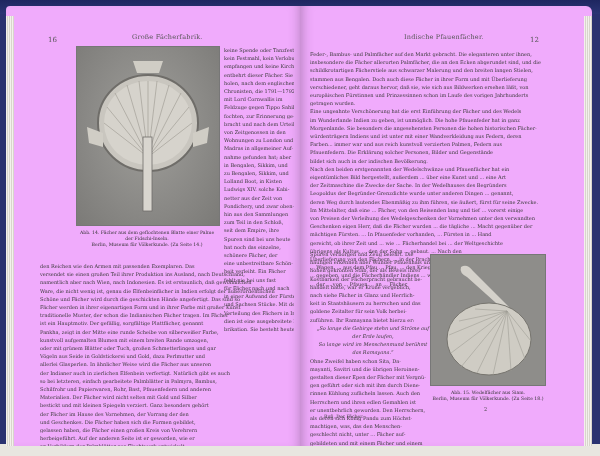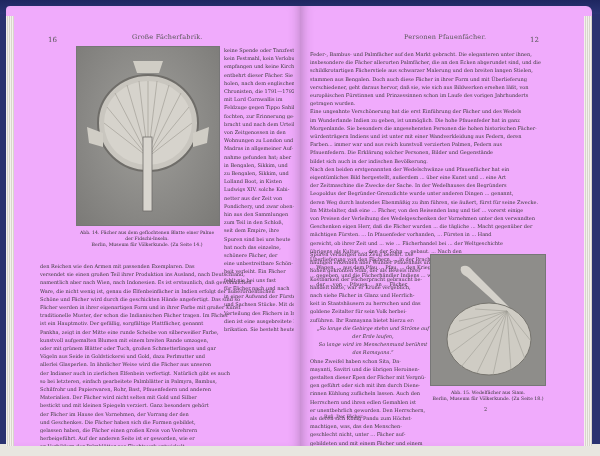--- a/index.html
+++ b/index.html
@@ -123,21 +123,21 @@
         <span class="line">der Fächer im Hause des Vornehmen, der Vorrang der den</span>
         <span class="line">und Geschenkes. Die Fächer haben sich die Formen gebildet,</span>
         <span class="line">gelassen haben, die Fächer einen großen Kreis von Verehrern</span>
         <span class="line">herbeigeführt. Auf der anderen Seite ist er geworden, wie er</span>
         <span class="line">an Vorbildern der Palmblätter aus Flechtwerk entwickelt.</span>
       </div>
   </div>
 
   <div class="page right">
     <div class="edge-right"></div>
-    <div class="running-head" style="left:104px;">Personen Pfauenfächer.</div>
+    <div class="running-head" style="left:104px;">Indische Pfauenfächer.</div>
     <div class="page-num" style="left:230px;">12</div>
 
     <div class="col" style="left:10px;top:44px;width:250px;" id="right-body">
         <span class="line">Feder-, Bambus- und Palmfächer auf den Markt gebracht. Die eleganteren unter ihnen,</span>
         <span class="line">insbesondere die Fächer allerorten Palmfächer, die an den Ecken abgerundet sind, und die</span>
         <span class="line">schildkrotartigen Fächerstiele aus schwarzer Malerung und den breiten langen Stielen,</span>
         <span class="line">stammen aus Bengalen. Doch auch diese Fächer in ihrer Form und mit Überlieferung</span>
         <span class="line">verschiedener, geht daraus hervor, daß sie, wie sich aus Bildwerken ersehen läßt, von</span>
         <span class="line">europäischen Fürstinnen und Prinzessinnen schon im Laufe des vorigen Jahrhunderts</span>
         <span class="line">getragen wurden.</span>

